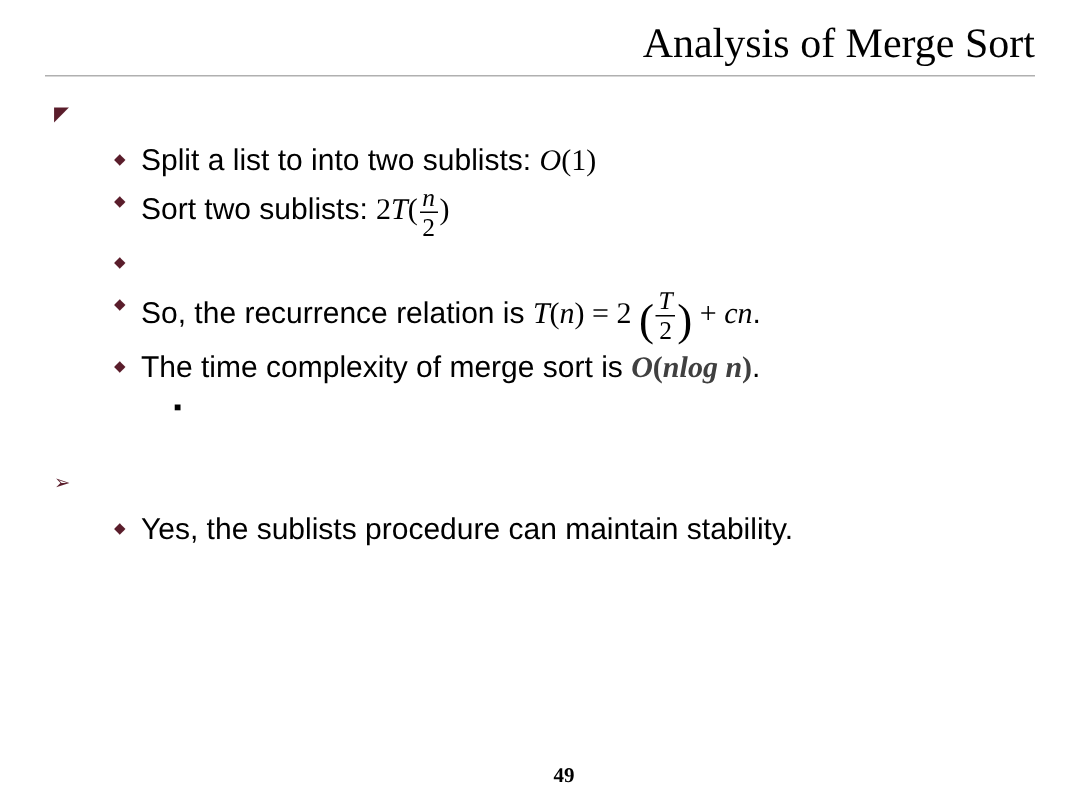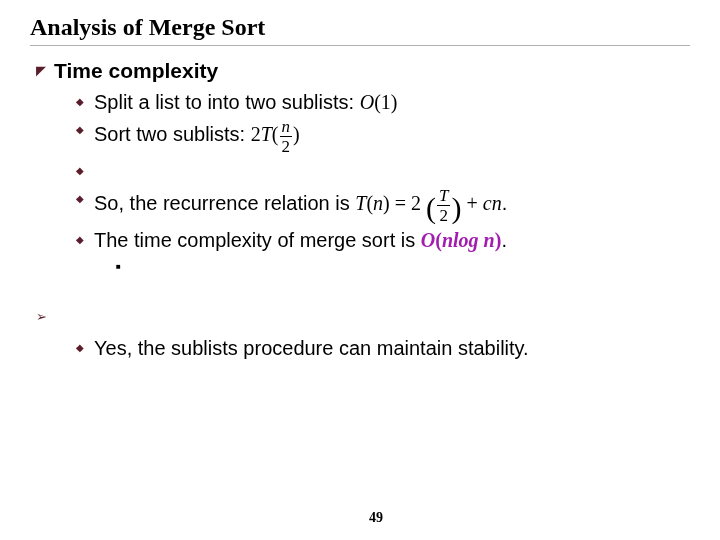--- a/index.html
+++ b/index.html
@@ -10,24 +10,24 @@
     font-family: Arial, Helvetica, sans-serif;
     background: #fff;
     color: #000;
     position: relative;
     box-sizing: border-box;
   }
   .slide {
     padding: 8px 30px 0 30px;
   }
   .title {
-    text-align: left;
+    text-align: right;
     font-family: "Times New Roman", Times, serif;
-    font-size: 24px;
-    font-weight: 700;
+    font-size: 28px;
+    font-weight: 400;
     margin: 6px 0 4px 0;
   }
   .rule {
     border: none;
     border-top: 1px solid #b0b0b0;
     margin: 0 0 12px 0;
   }
   .l1 {
     display: flex;
     align-items: flex-start;
@@ -102,21 +102,21 @@
     padding: 1px 2px 0 2px;
   }
   .bigp {
     font-size: 1.5em;
     vertical-align: -0.25em;
     font-style: normal;
     line-height: 0;
     display: inline-block;
   }
   .hl {
-    color: #a21caf;
+    color: #404040;
     font-weight: 700;
   }
   .pagenum {
     position: absolute;
     bottom: 14px;
     left: 16px;
     width: 100%;
     text-align: center;
     font-family: "Times New Roman", serif;
     font-size: 14px;
@@ -125,21 +125,20 @@
 </style>
 </head>
 <body>
 
 <div class="slide">
   <div class="title">Analysis of Merge Sort</div>
   <hr class="rule">
   <div id="content">
       <div class="l1">
         <span class="bullet">◤</span>
-        <span class="text">Time complexity</span>
       </div>
       <div class="l2">
         <span class="bullet">◆</span>
         <span class="text">Split a list to into two sublists: <span class="math">O<span class="up">(1)</span></span></span>
       </div>
       <div class="l2">
         <span class="bullet">◆</span>
         <span class="text">Sort two sublists: <span class="math"><span class="up">2</span>T<span class="up">(</span><span class="frac"><span class="num">n</span><span class="den up">2</span></span><span class="up">)</span></span></span>
       </div>
       <div class="l2">

